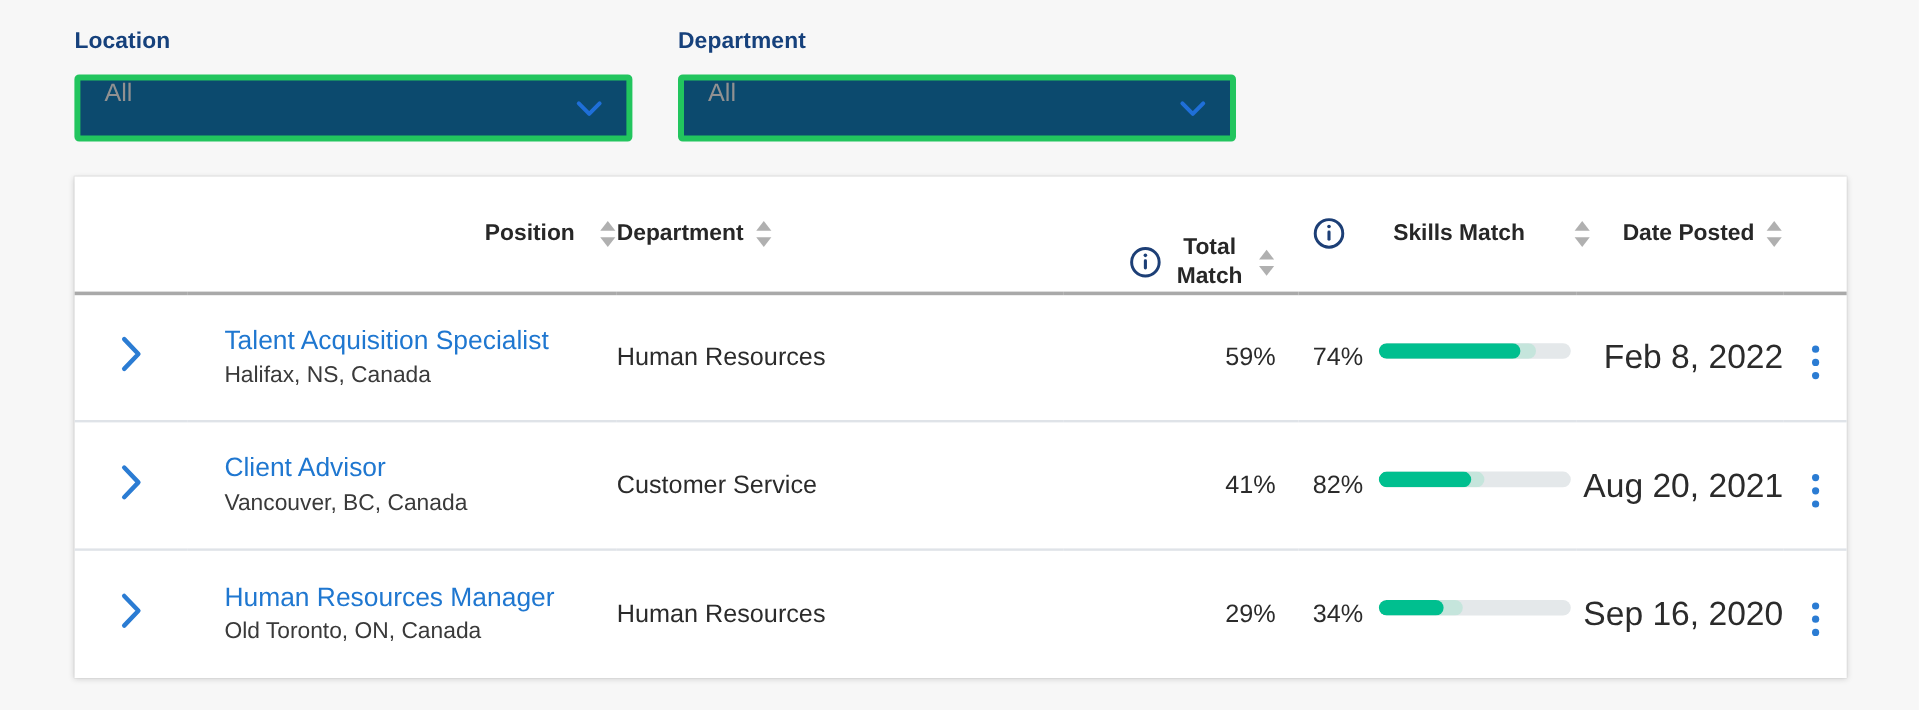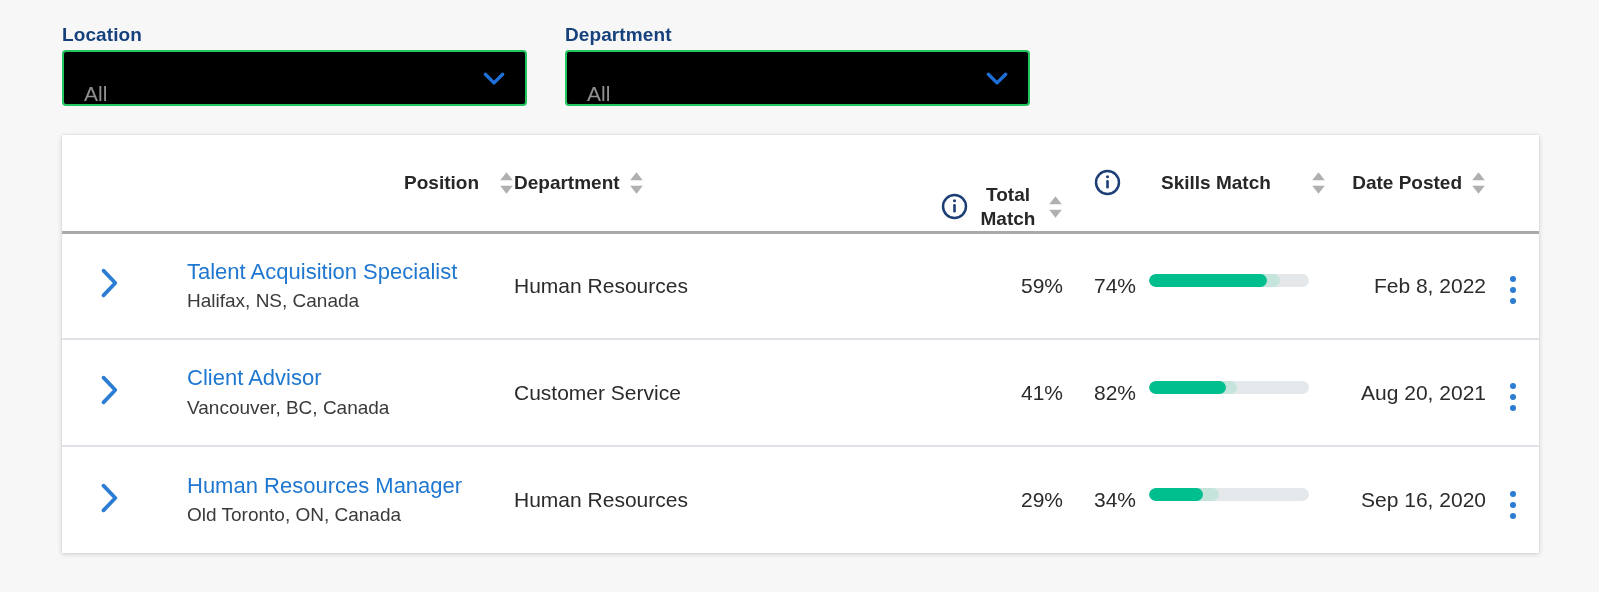--- a/index.html
+++ b/index.html
@@ -22,31 +22,31 @@
     display: flex;
     padding: 24px 0 0 62px;
     gap: 38px;
   }
   .filter-group { width: 465px; }
   .filter-label {
     font-size: 19px;
     font-weight: bold;
     color: #16417c;
     letter-spacing: .1px;
-    margin-bottom: 4px;
+    margin-bottom: 16px;
     display: block;
   }
   .select-box {
     position: relative;
     height: 56px;
-    background: #000000;
-    border: 2px solid #22c55e;
+    background: #0c4a6e;
+    border: 5px solid #22c55e;
     border-radius: 4px;
     display: flex;
-    align-items: flex-end;
+    align-items: flex-start;
     padding: 0 52px 0 20px;
     cursor: pointer;
   }
   .select-value {
     font-size: 21px;
     color: #919191;
     line-height: 1;
   }
   .chev-down {
     position: absolute;
@@ -181,21 +181,21 @@
   }
   .bar-fill {
     position: absolute;
     left: 0; top: 0; bottom: 0;
     background: #00bf8f;
     border-radius: 7px;
   }
 
   .date-cell {
     text-align: right;
-    font-size: 21px;
+    font-size: 28px;
     white-space: nowrap;
   }
 
   .menu-cell { text-align: center; }
   .kebab {
     display: inline-flex;
     flex-direction: column;
     gap: 5px;
     cursor: pointer;
     padding: 4px 10px;

